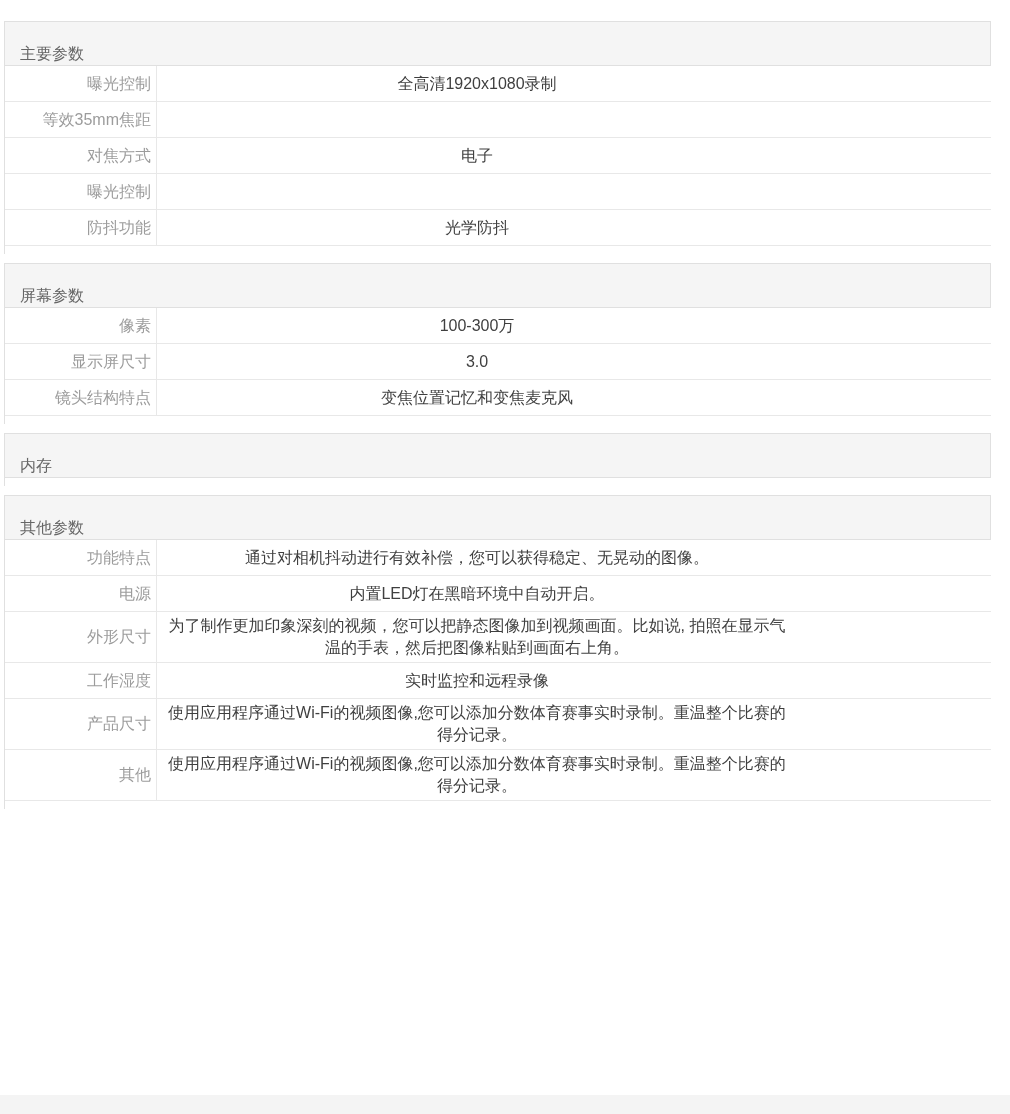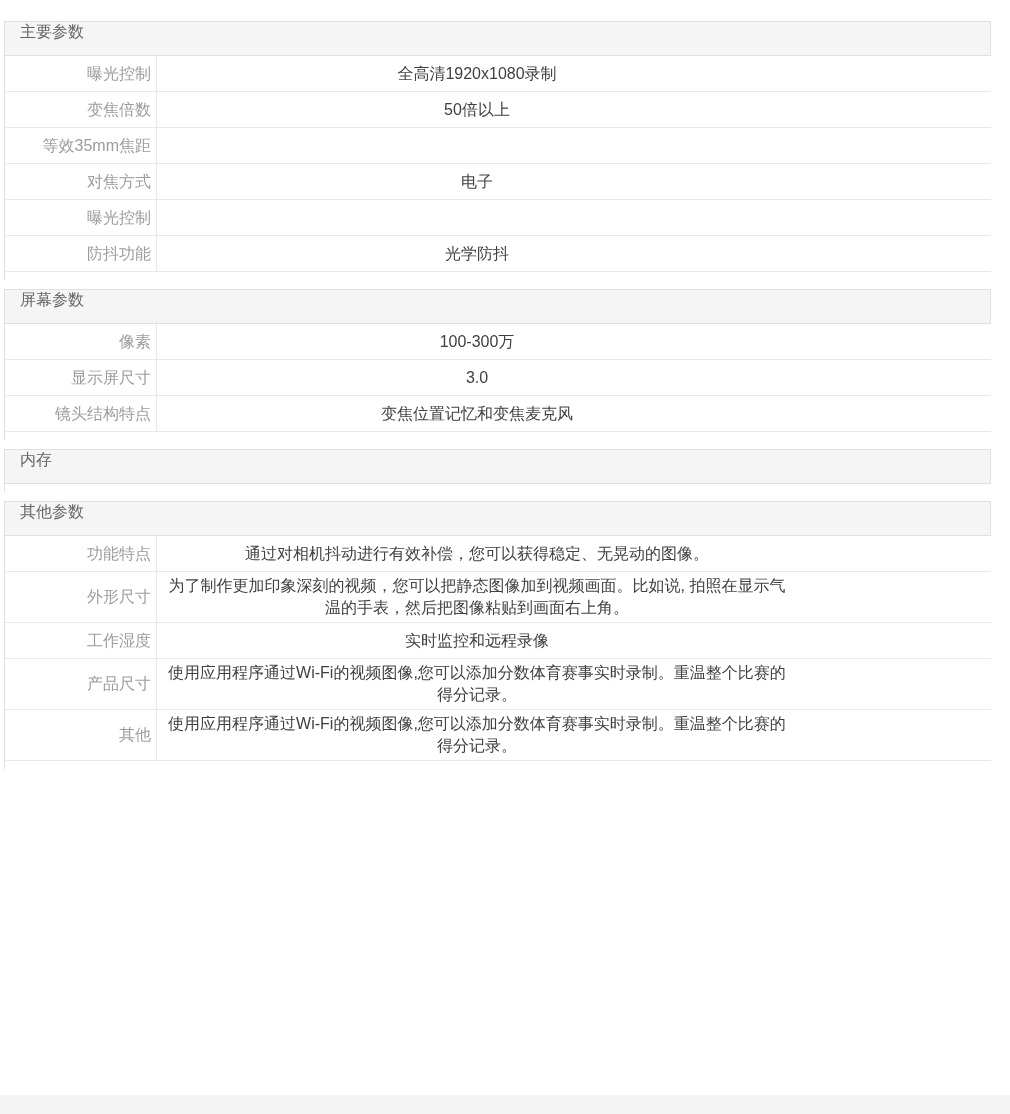--- a/index.html
+++ b/index.html
@@ -20,25 +20,25 @@
   }
   .container{
     position:absolute;top:21px;left:4px;width:987px;
   }
   .spec-section{
     border-left:1px solid var(--border);
     padding-bottom:8px;
     margin-bottom:9px;
   }
   .section-header{
-    height:35px;box-sizing:border-box;
+    height:45px;box-sizing:border-box;
     background:var(--header-bg);
     border:1px solid var(--border);
     border-left:none;
-    display:flex;align-items:flex-start;
+    display:flex;align-items:flex-end;
     padding-left:15px;
     font-size:16px;color:var(--header-text);
   }
   table.spec-table{
     width:100%;
     border-collapse:separate;border-spacing:0;
     table-layout:fixed;
   }
   col.label-col{width:151px;}
   td{
@@ -81,26 +81,20 @@
             <col>
           </colgroup>
       <tbody>
   <tr class="spec-row">
     <td class="label-cell">曝光控制</td>
     <td class="value-cell">
       <div class="value-text">全高清1920x1080录制</div>
     </td>
   </tr>
 
-  <tr class="spec-row">
-    <td class="label-cell">变焦倍数</td>
-    <td class="value-cell">
-      <div class="value-text">50倍以上</div>
-    </td>
-  </tr>
 
   <tr class="spec-row">
     <td class="label-cell">等效35mm焦距</td>
     <td class="value-cell">
       <div class="value-text"></div>
     </td>
   </tr>
 
 
   <tr class="spec-row">
@@ -177,20 +171,26 @@
             <col>
           </colgroup>
       <tbody>
   <tr class="spec-row">
     <td class="label-cell">功能特点</td>
     <td class="value-cell">
       <div class="value-text">通过对相机抖动进行有效补偿，您可以获得稳定、无晃动的图像。</div>
     </td>
   </tr>
 
+  <tr class="spec-row">
+    <td class="label-cell">电源</td>
+    <td class="value-cell">
+      <div class="value-text">内置LED灯在黑暗环境中自动开启。</div>
+    </td>
+  </tr>
 
   <tr class="spec-row">
     <td class="label-cell">外形尺寸</td>
     <td class="value-cell">
       <div class="value-text">为了制作更加印象深刻的视频，您可以把静态图像加到视频画面。比如说, 拍照在显示气温的手表，然后把图像粘贴到画面右上角。</div>
     </td>
   </tr>
 
 
   <tr class="spec-row">

